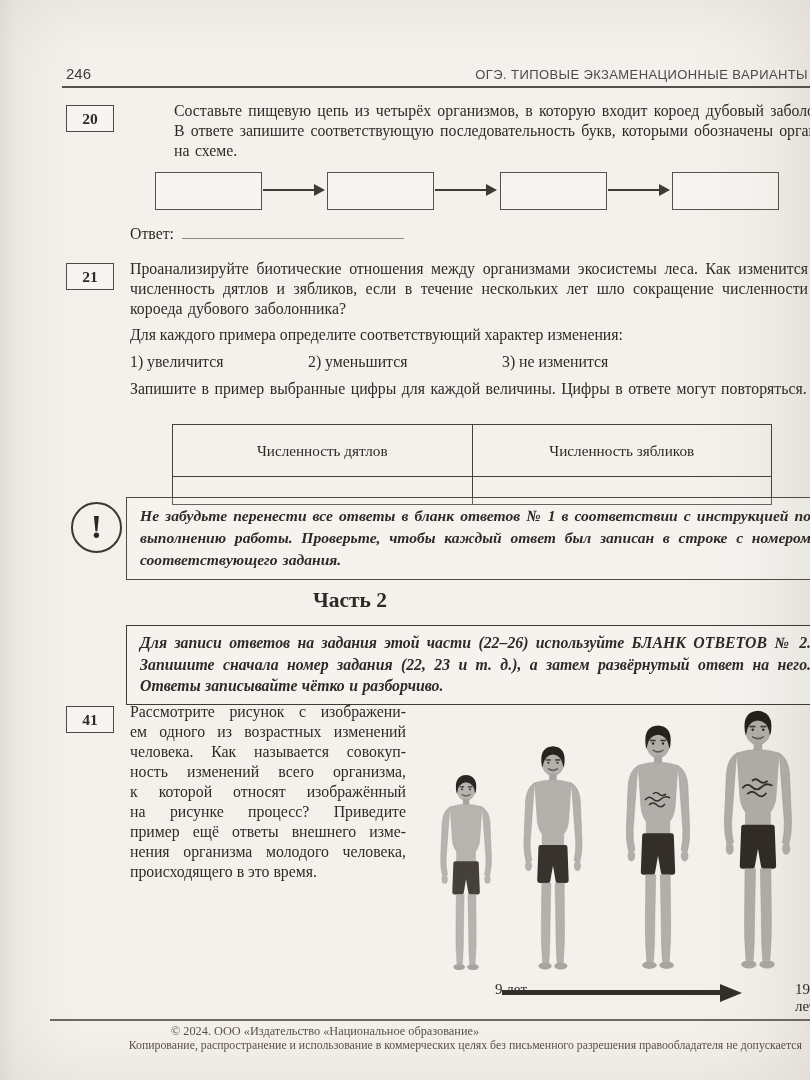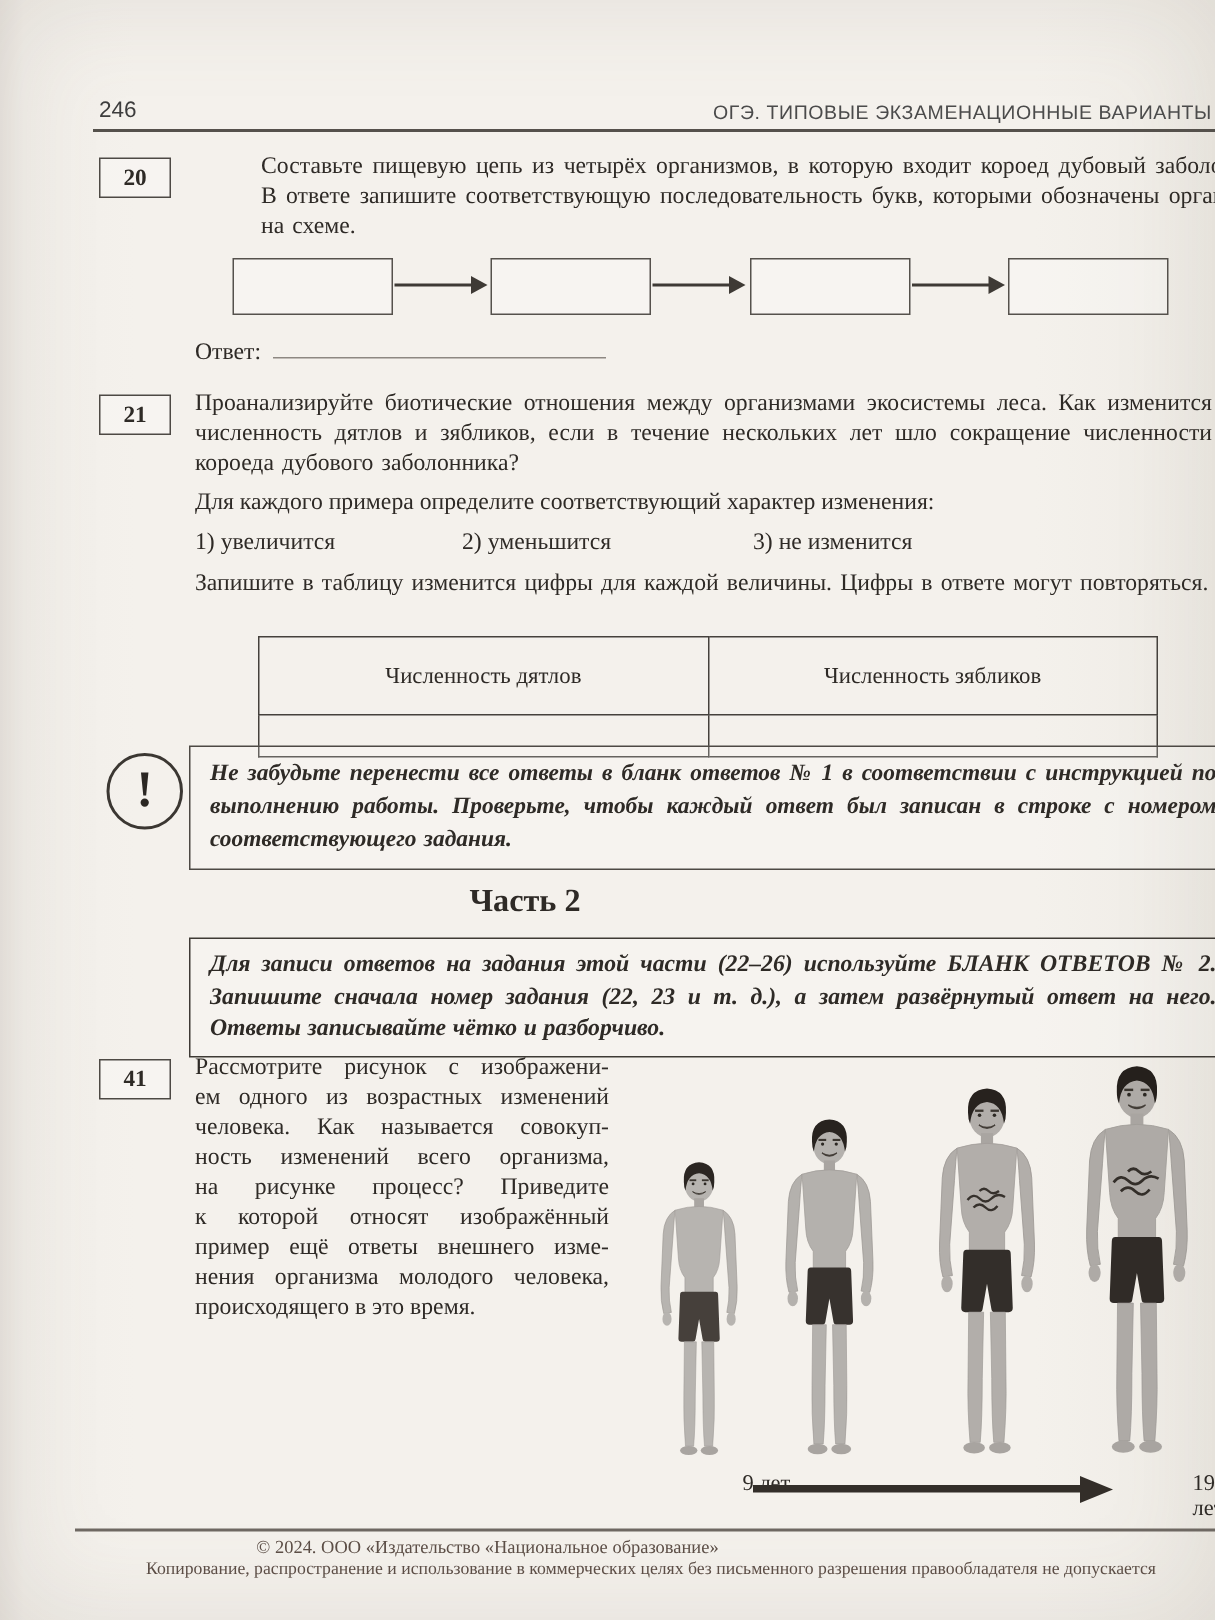--- a/index.html
+++ b/index.html
@@ -91,21 +91,21 @@
   <div class="abs numbox" style="left:66px;top:263px;">
     <span>21</span>
   </div>
   <div class="abs ttext" style="left:130px;top:259px;width:678px;">Проанализируйте биотические отношения между организмами экосистемы леса. Как изменится численность дятлов и зябликов, если в течение нескольких лет шло сокращение численности короеда дубового заболонника?</div>
   <div class="abs tline" style="left:130px;top:325px;">Для каждого примера определите соответствующий характер изменения:</div>
 
   <div class="abs tline" style="left:130px;top:352px;">1) увеличится</div>
   <div class="abs tline" style="left:308px;top:352px;">2) уменьшится</div>
   <div class="abs tline" style="left:502px;top:352px;">3) не изменится</div>
 
-  <div class="abs ttext" style="left:130px;top:379px;width:678px;">Запишите в таблицу изменится цифры для каждой величины. Цифры в ответе могут повторяться.</div>
+  <div class="abs ttext" style="left:130px;top:379px;width:678px;">Запишите в пример выбранные цифры для каждой величины. Цифры в ответе могут повторяться.</div>
 
   <table class="abs answers-table" style="left:172px;top:424px;">
     <tbody>
         <tr>
       <td class="th">Численность дятлов</td>
       <td class="th">Численность зябликов</td>
     </tr>
     <tr>
       <td class="empty"></td>
       <td class="empty"></td>
@@ -126,22 +126,22 @@
   </div>
 
   <div class="abs numbox" style="left:66px;top:706px;">
     <span>41</span>
   </div>
   <div class="abs" style="left:130px;top:702px;">
     <div class="t22line">Рассмотрите рисунок с изображени-</div>
     <div class="t22line">ем одного из возрастных изменений</div>
     <div class="t22line">человека. Как называется совокуп-</div>
     <div class="t22line">ность изменений всего организма,</div>
+    <div class="t22line">к которой относят изображённый</div>
     <div class="t22line">на рисунке процесс? Приведите</div>
-    <div class="t22line">к которой относят изображённый</div>
     <div class="t22line">пример ещё ответы внешнего изме-</div>
     <div class="t22line">нения организма молодого человека,</div>
     <div class="t22line last">происходящего в это время.</div>
   </div>
 
   <svg class="abs" style="left:415px;top:700px;" width="395" height="280" viewBox="0 0 395 280">
     <defs>
       <g id="person">
 
         <ellipse cx="50" cy="25" rx="13" ry="15" fill="var(--skin,#b4b0ac)"></ellipse>
@@ -179,15 +179,15 @@
     <path transform="translate(243,99)" d="M-13 1 q4 -5 8 -1 t8 0 t9 -1 M-9 6 q4 -4 8 0 t8 -1 M-5 -5 q3 -3 6 0 t7 0" stroke="#36312c" stroke-width="1.6" fill="none"></path>
     <path transform="translate(343,87) scale(1.2)" d="M-13 1 q4 -5 8 -1 t8 0 t9 -1 M-9 6 q4 -4 8 0 t8 -1 M-5 -5 q3 -3 6 0 t7 0" stroke="#332e29" stroke-width="1.5" fill="none"></path>
   </svg>
 
   <div class="abs agelabel" style="left:450px;top:981px;">9 лет</div>
   <div class="abs age-arrow" style="left:502px;top:990px;width:218px;"></div>
   <div class="abs agelabel" style="left:750px;top:981px;">19 лет</div>
 
   <div class="abs frule" style="left:50px;right:0;top:1019px;"></div>
   <div class="abs ftext" style="left:20px;top:1024px;width:610px;">© 2024. ООО «Издательство «Национальное образование»</div>
-  <div class="abs ftext small" style="left:66px;top:1038px;width:736px;">Копирование, распространение и использование в коммерческих целях без письменного разрешения правообладателя не допускается</div>
+  <div class="abs ftext small" style="left:66px;top:1038px;width:736px;text-align:right;">Копирование, распространение и использование в коммерческих целях без письменного разрешения правообладателя не допускается</div>
 
 </div>
 
 </body></html>

